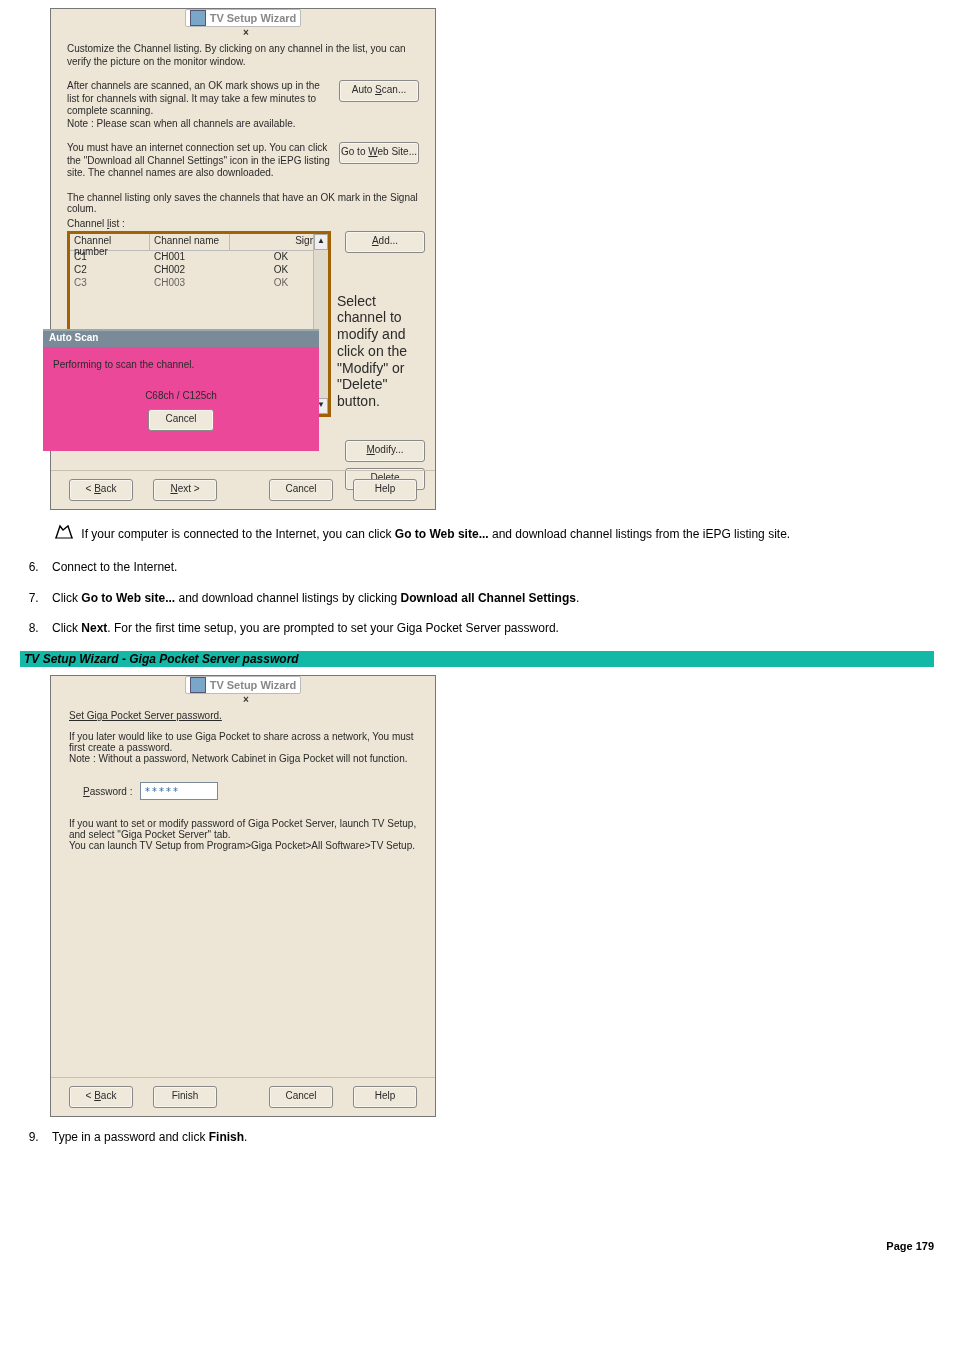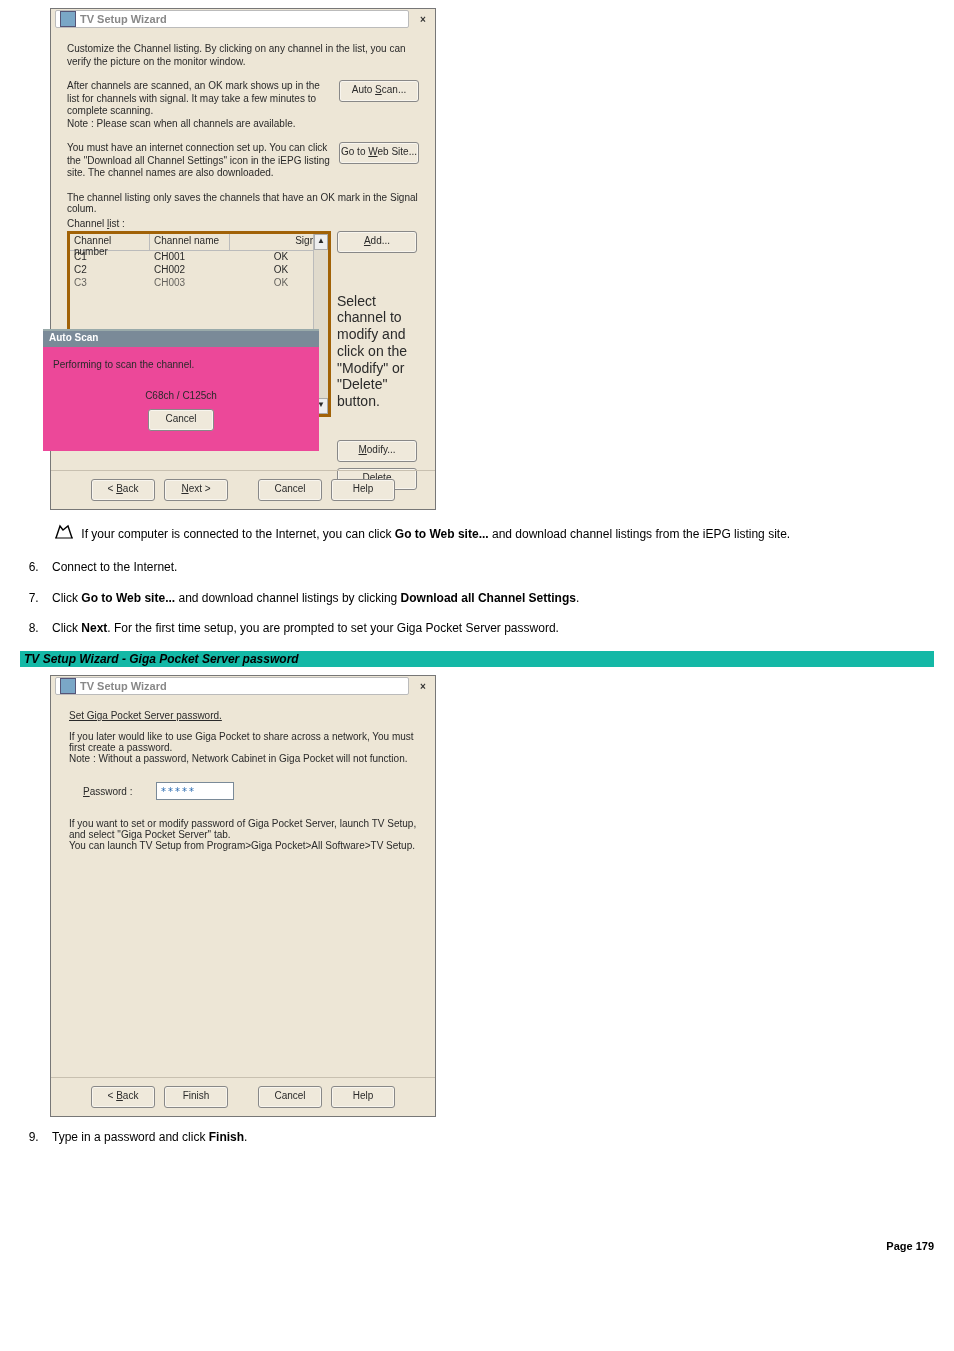--- a/index.html
+++ b/index.html
@@ -22,20 +22,21 @@
     font-family: Tahoma, Arial, sans-serif;
     font-size: 10px;
     color: #2a2a2a;
     position: relative;
   }
   .titlebar {
     display: flex;
     align-items: center;
     height: 20px;
     padding: 0 4px;
+    flex-direction: column;
   }
   .titlebar .title-area {
     display: flex;
     align-items: center;
     flex: 1;
     background: #fff;
     height: 16px;
     border: 1px solid #bbb;
     padding: 0 4px;
     border-radius: 2px;
@@ -153,20 +154,21 @@
     width: 82px;
   }
   .side-col .hint {
     font-size: 14px;
     line-height: 1.2;
     margin: 40px 0 30px 0;
   }
   .side-col .dlg-btn {
     width: 78px;
     margin-bottom: 6px;
+    margin-left: 8px;
   }
   .autoscan-overlay {
     position: absolute;
     left: -8px;
     top: 320px;
     width: 276px;
     height: 122px;
     background: #ec4899;
     border-top: 2px solid #9aa;
     padding: 0;
@@ -191,36 +193,36 @@
     margin: 18px 0 8px 0;
     font-size: 10px;
   }
   .autoscan-overlay .as-cancel {
     width: 64px;
     margin: 0 auto 6px auto;
   }
   .btn-row {
     display: flex;
     justify-content: center;
-    gap: 9px;
+    gap: 20px;
     padding: 8px 0 8px 0;
     border-top: 1px solid #c8c0b0;
     margin-top: 10px;
   }
   .btn-row .dlg-btn.small { width: 62px; height: 20px; }
   .btn-row .gap { width: 12px; }
 
   
   .pw-body { padding: 14px 18px 2px 18px; }
   .pw-row {
     display: flex;
     align-items: center;
     margin: 18px 0 18px 14px;
   }
-  .pw-row label { margin-right: 24px; }
+  .pw-row label { margin-right: 8px; }
   .pw-row input {
     width: 70px;
     height: 16px;
     border: 1px solid #7a8a98;
     background: #fff;
     font-family: monospace;
     font-size: 10px;
     padding: 0 3px;
     color: #2a6bb0;
     letter-spacing: 1px;

